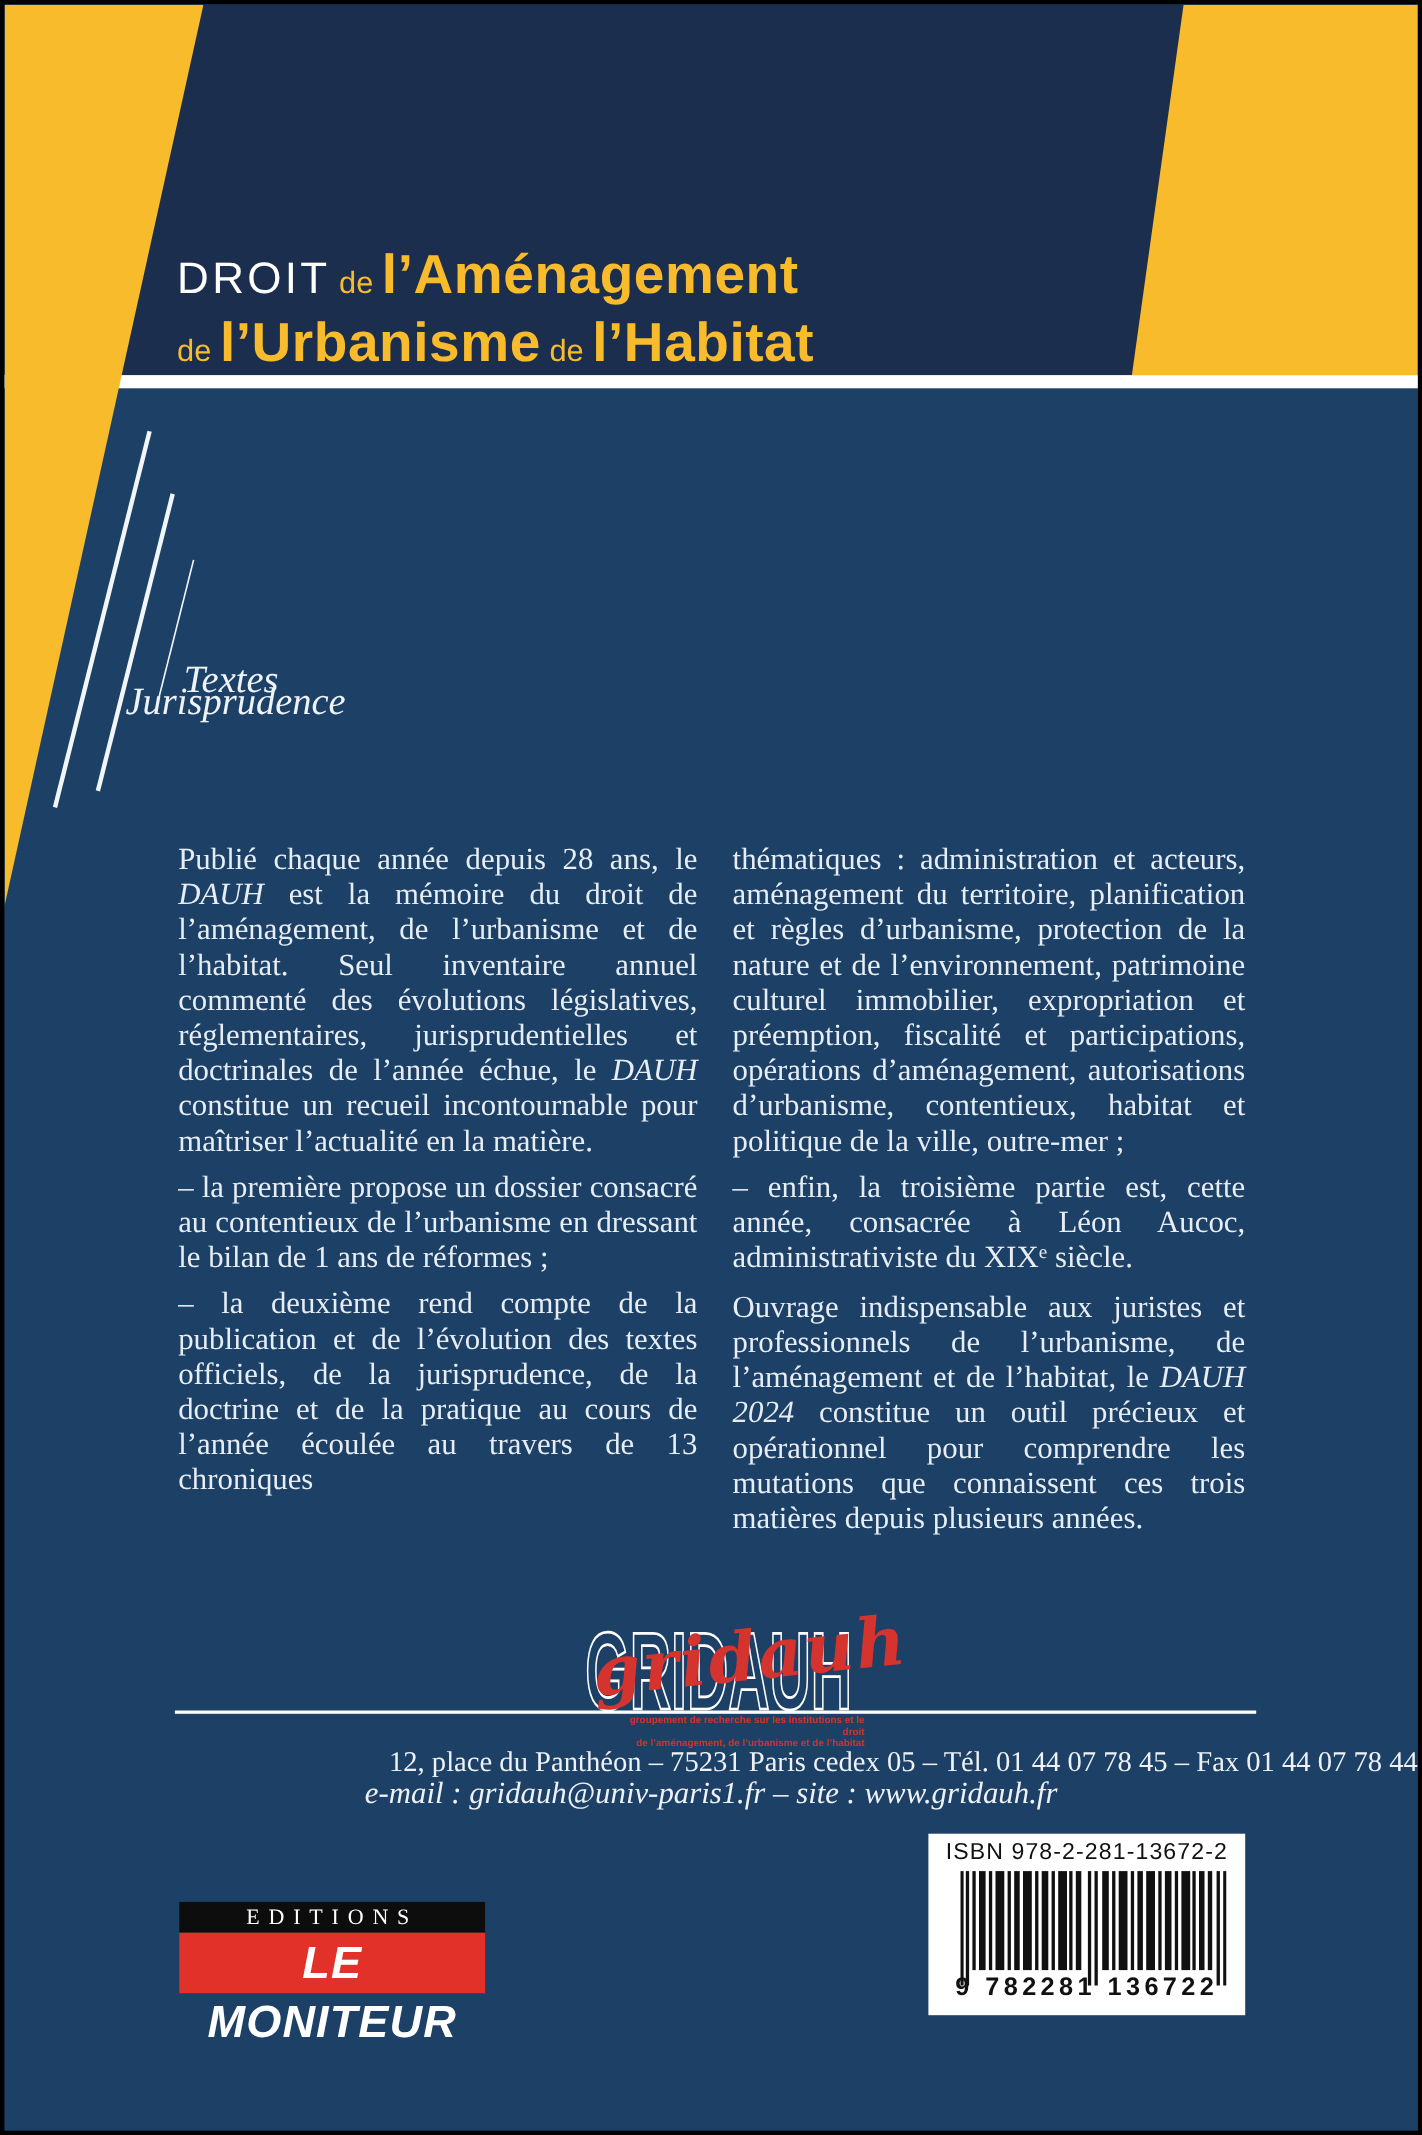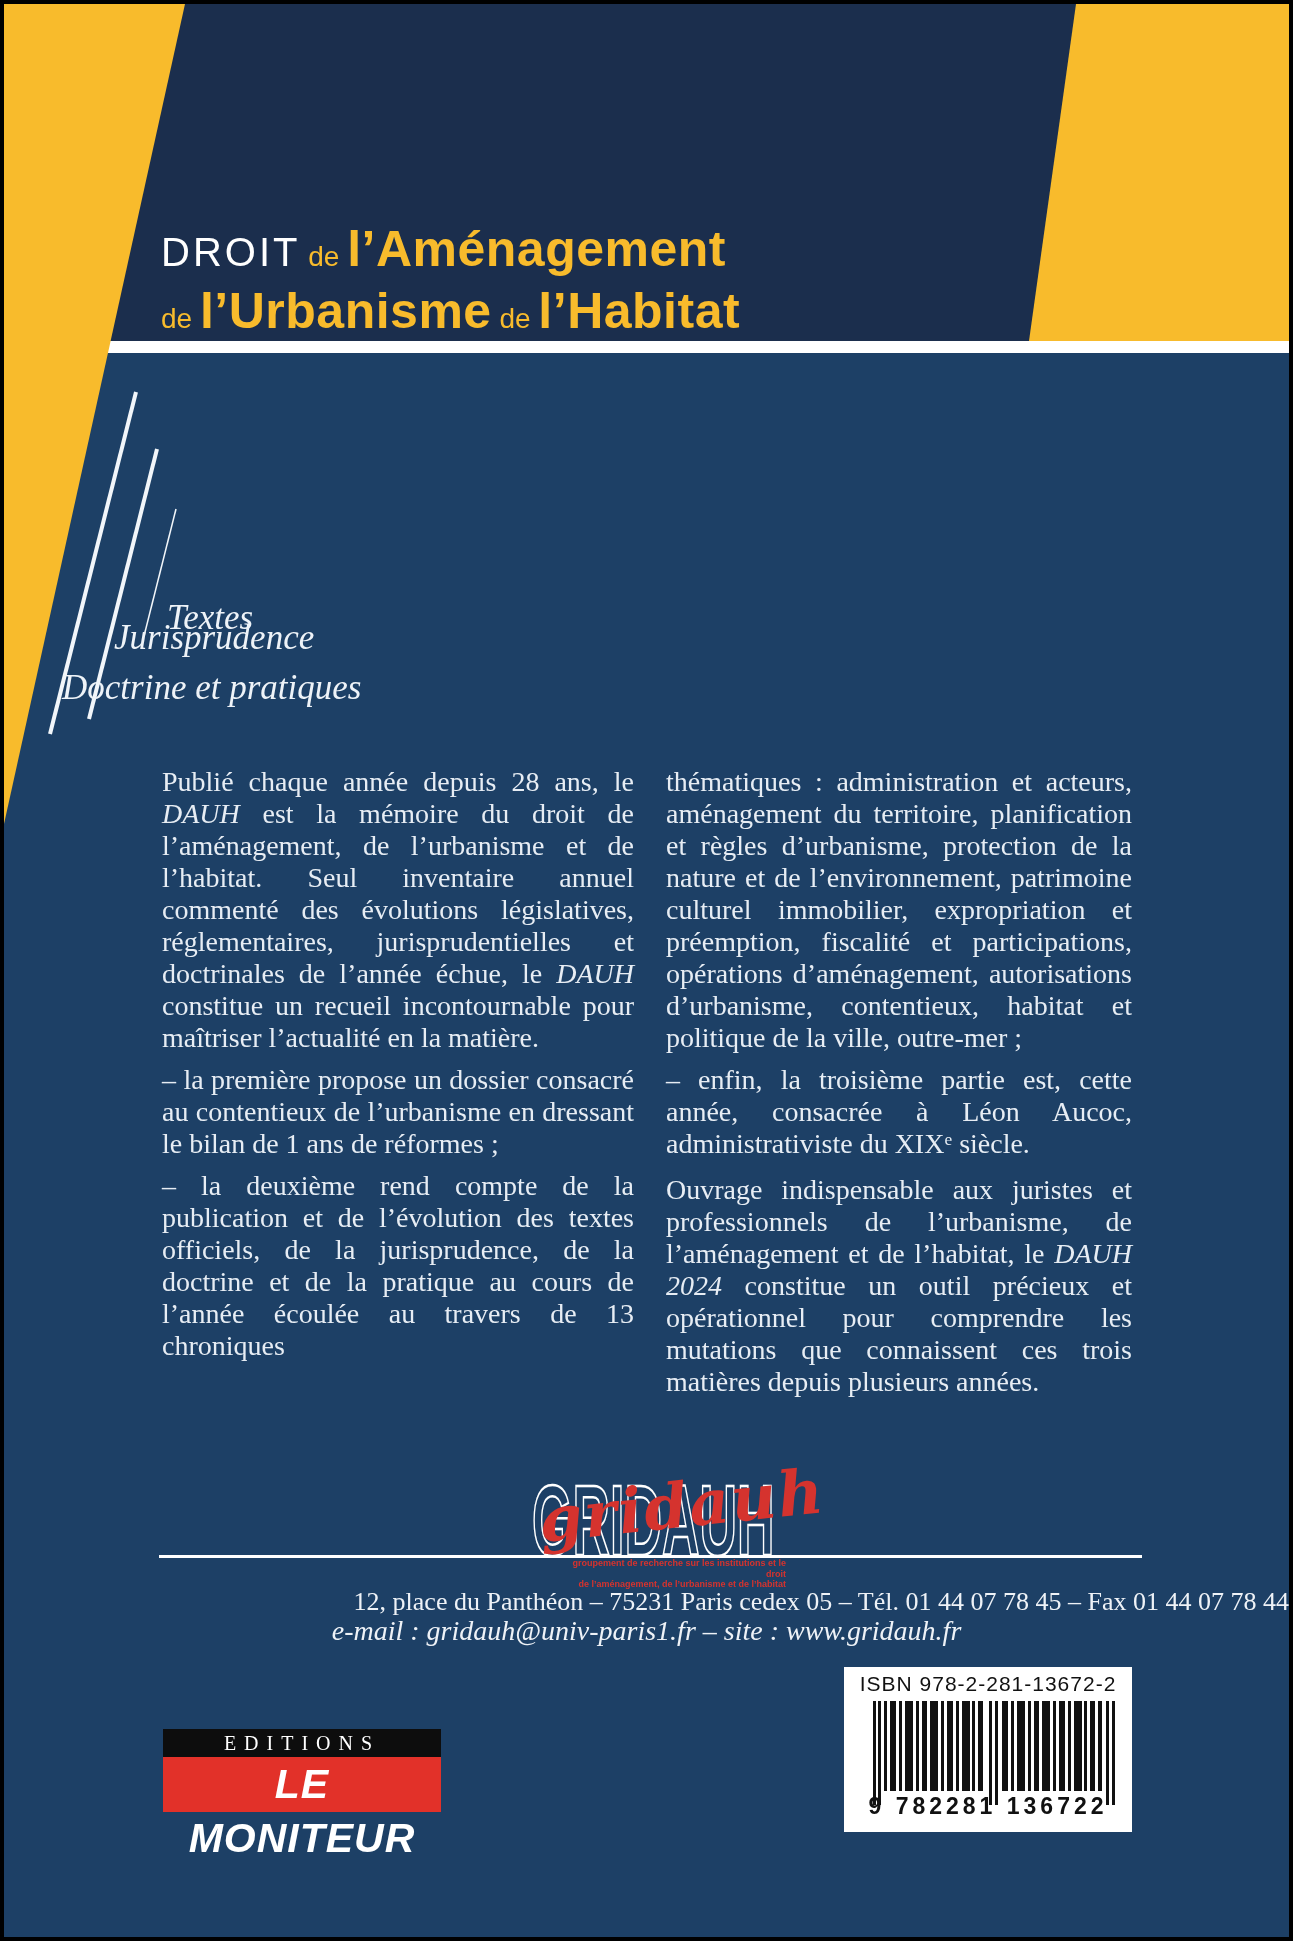--- a/index.html
+++ b/index.html
@@ -88,21 +88,20 @@
     <line x1="172" y1="505" x2="140" y2="632" stroke="#f2f6fa" stroke-width="1.5"></line>
   </svg>
 
   <div class="title">
     <div class="title-line"><span class="seg-droit">DROIT</span><span class="seg-de"> de </span><span class="seg-main">l’Aménagement</span></div>
     <div class="title-line"><span class="seg-de">de </span><span class="seg-main">l’Urbanisme</span><span class="seg-de"> de </span><span class="seg-main">l’Habitat</span></div>
   </div>
 
   <div class="mid-label lbl-1">Textes</div>
   <div class="mid-label lbl-2">Jurisprudence</div>
-  <div class="mid-label lbl-3">Doctrine et pratiques</div>
 
   <div class="col col-left">
       <p><span>Publié chaque année depuis 28 ans, le </span><span class="seg-i">DAUH</span><span> est la mémoire du droit de l’aménagement, de l’urbanisme et de l’habitat. Seul inventaire annuel commenté des évolutions législatives, réglementaires, jurisprudentielles et doctrinales de l’année échue, le </span><span class="seg-i">DAUH</span><span> constitue un recueil incontournable pour maîtriser l’actualité en la matière.</span></p>
       <p><span>– la première propose un dossier consacré au contentieux de l’urbanisme en dressant le bilan de 1 ans de réformes ;</span></p>
       <p><span>– la deuxième rend compte de la publication et de l’évolution des textes officiels, de la jurisprudence, de la doctrine et de la pratique au cours de l’année écoulée au travers de 13 chroniques</span></p>
     </div>
   <div class="col col-right">
       <p><span>thématiques : administration et acteurs, aménagement du territoire, planification et règles d’urbanisme, protection de la nature et de l’environnement, patrimoine culturel immobilier, expropriation et préemption, fiscalité et participations, opérations d’aménagement, autorisations d’urbanisme, contentieux, habitat et politique de la ville, outre-mer ;</span></p>
       <p><span>– enfin, la troisième partie est, cette année, consacrée à Léon Aucoc, administrativiste du </span><span>XIX</span><span class="seg-sup">e</span><span> siècle.</span></p>
       <p><span>Ouvrage indispensable aux juristes et professionnels de l’urbanisme, de l’aménagement et de l’habitat, le </span><span class="seg-i">DAUH 2024</span><span> constitue un outil précieux et opérationnel pour comprendre les mutations que connaissent ces trois matières depuis plusieurs années.</span></p>

